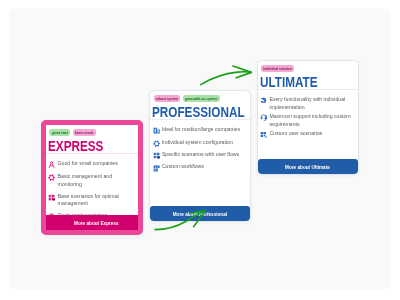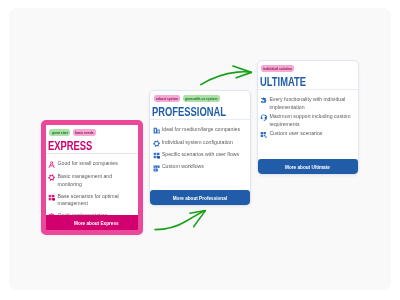--- a/index.html
+++ b/index.html
@@ -11,21 +11,21 @@
   .card.pink{border:5px solid #ec4899;}
   .card.blue{border:1px solid #e0e7f0;}
   .tags{display:flex;gap:3.3px;padding:3.8px 3.7px 0 3.7px;}
   .tag{font-size:4.3px;line-height:7.1px;height:7.1px;border-radius:2.4px;
        font-weight:700;white-space:nowrap;display:inline-block;box-sizing:border-box;
        position:relative;overflow:hidden;}
   .tag i{font-style:normal;position:absolute;left:2.2px;top:0;
        transform:scaleX(.755);transform-origin:left center;}
   .tag.green{background:#a9e2a6;color:#24632b;}
   .tag.pinkt{background:#f5a8d3;color:#7d1651;}
-  .title{font-weight:700;font-size:12px;padding:0 2.4px;height:17.4px;line-height:20.3px;}
+  .title{font-weight:700;font-size:15px;padding:0 2.4px;height:17.4px;line-height:20.3px;}
   .title i{font-style:normal;display:inline-block;transform:scaleX(.782);transform-origin:left center;}
   .title.pink{color:#d1006e;}
   .title.blue{color:#1f5daa;}
   .divider{height:1px;}
   .divider.pink{background:#f7e0ee;}
   .divider.blue{background:#e6ecf5;}
   .feats{padding:6px 3px 4px 2.6px;}
   .feat{display:flex;align-items:flex-start;margin-bottom:4.3px;}
   #c-ult .feat{margin-bottom:1.55px;}
   #c-pro .feat{margin-bottom:4.1px;}
@@ -98,21 +98,21 @@
             </svg>
           </span>
         <span class="tx">Quick implementation</span>
       </div>
     </div>
     <div class="btn pink" style="position:absolute;left:0;bottom:0;width:100.8px;height:15px;">
         <i>More about Express</i>
       </div>
   </div>
 
-  <div class="card blue" id="c-pro" style="left:149px;top:90px;width:102px;height:116px;">
+  <div class="card blue" id="c-pro" style="left:149px;top:90px;width:102px;height:132px;">
     <div class="tags">
       <span class="tag pinkt" style="width: 26.295px;">
           <i>robust system</i>
         </span>
       <span class="tag green" style="width: 36.865px;">
           <i>grow-with-us system</i>
         </span>
     </div>
     <div class="title blue"><i>PROFESSIONAL</i></div>
     <div class="divider blue"></div>

